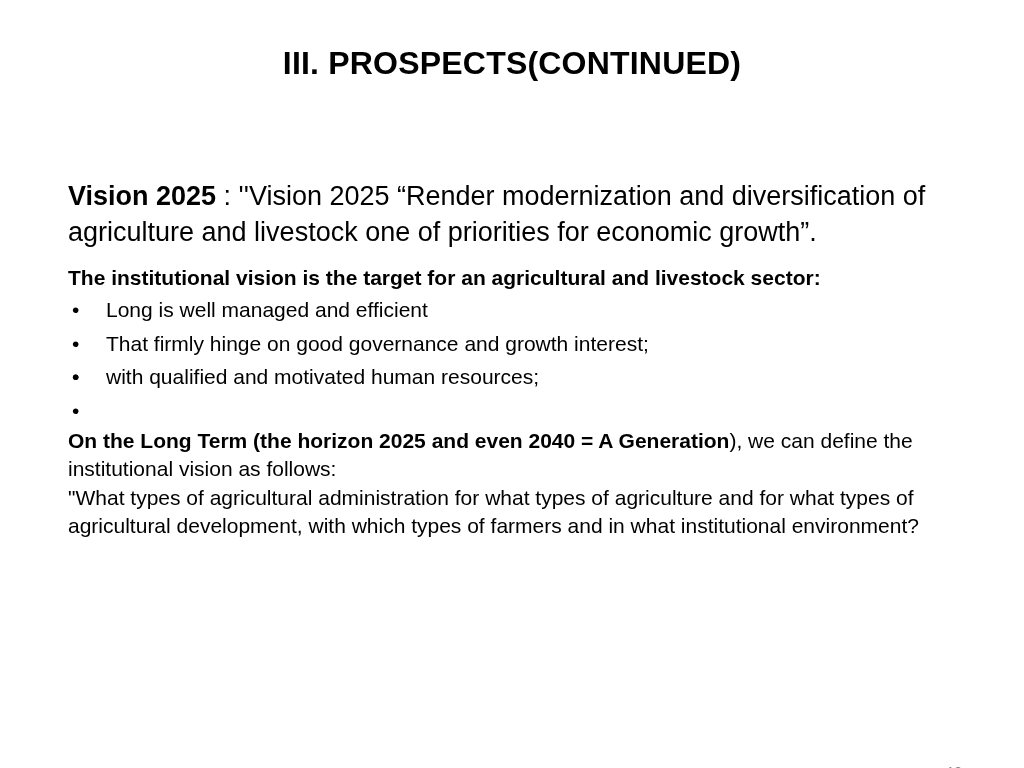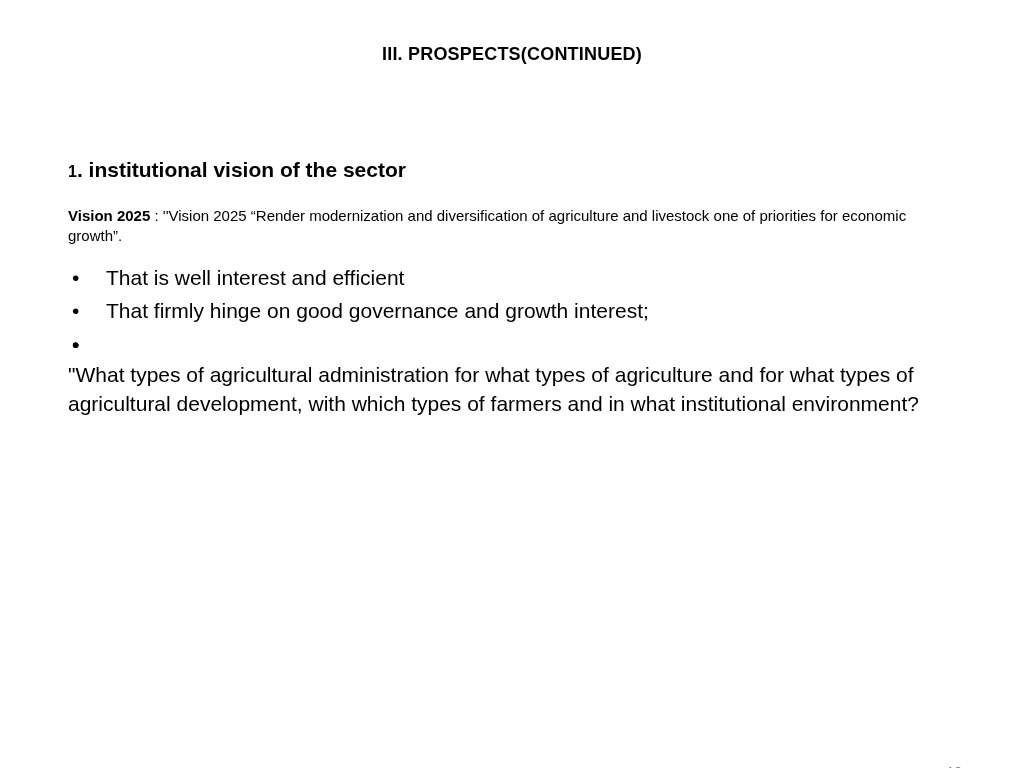--- a/index.html
+++ b/index.html
@@ -16,21 +16,21 @@
   }
   .slide {
     position: relative;
     width: 1024px;
     height: 768px;
     box-sizing: border-box;
     padding: 0;
   }
   .slide-title {
     text-align: center;
-    font-size: 18px;
+    font-size: 32px;
     font-weight: bold;
     letter-spacing: 0.2px;
     margin: 44px 0 0 0;
     line-height: 1.2;
   }
   .body-area {
     position: absolute;
     left: 68px;
     top: 112px;
     width: 888px;
@@ -44,21 +44,21 @@
   .spacer-md { height: 22px; }
   .spacer-lg { height: 30px; }
 
   .lead-num {
     font-size: 16px;
     font-weight: bold;
   }
   .bold { font-weight: bold; }
 
   .vision-line {
-    font-size: 15px;
+    font-size: 27px;
     line-height: 1.34;
   }
 
   .bullets {
     list-style: none;
     margin: 4px 0 0 0;
     padding: 0;
   }
   .bullets li {
     position: relative;
@@ -92,55 +92,57 @@
 </style>
 </head>
 <body>
 
 <div class="slide">
 
   <h1 class="slide-title">III. PROSPECTS(CONTINUED)</h1>
 
   <div class="body-area">
 
-    <div class="para">
-      <span class="lead-num">1</span><span class="bold">. institutional vision of the sector</span>
-    </div>
 
     <div class="spacer-md"></div>
 
     <div class="vision-line">
       <span class="bold">Vision 2025</span><span> : ''Vision 2025 “Render  modernization and diversification of agriculture and livestock one of priorities for economic growth”.</span>
     </div>
 
     <div class="spacer-sm"></div>
 
+    <div class="para bold">The institutional vision is the target for an agricultural and livestock sector:</div>
 
     <ul class="bullets">
       <li>
         <span class="dot">•</span>
-        <span>That is well interest and efficient</span>
+        <span>Long is well managed and efficient</span>
       </li>
       <li>
         <span class="dot">•</span>
         <span>That firmly hinge on good governance and growth interest;</span>
       </li>
       <li>
         <span class="dot">•</span>
       </li>
       <li>
         <span class="dot">•</span>
+        <span>with qualified and motivated human resources;</span>
       </li>
       <li>
         <span class="dot">•</span>
       </li>
     </ul>
 
     <div class="spacer-lg"></div>
 
+    <div class="long-term">
+      <span class="bold">On the Long Term (the horizon 2025 and even 2040 = A Generation</span><span>), we can define the institutional vision as follows:</span>
+    </div>
 
     <div class="quote-block">"What types of agricultural administration for what types of agriculture and for what types of agricultural development, with  which types of farmers and in what institutional environment?</div>
 
   </div>
 
   <div class="page-number">13</div>
 
 </div>
 
 </body></html>

